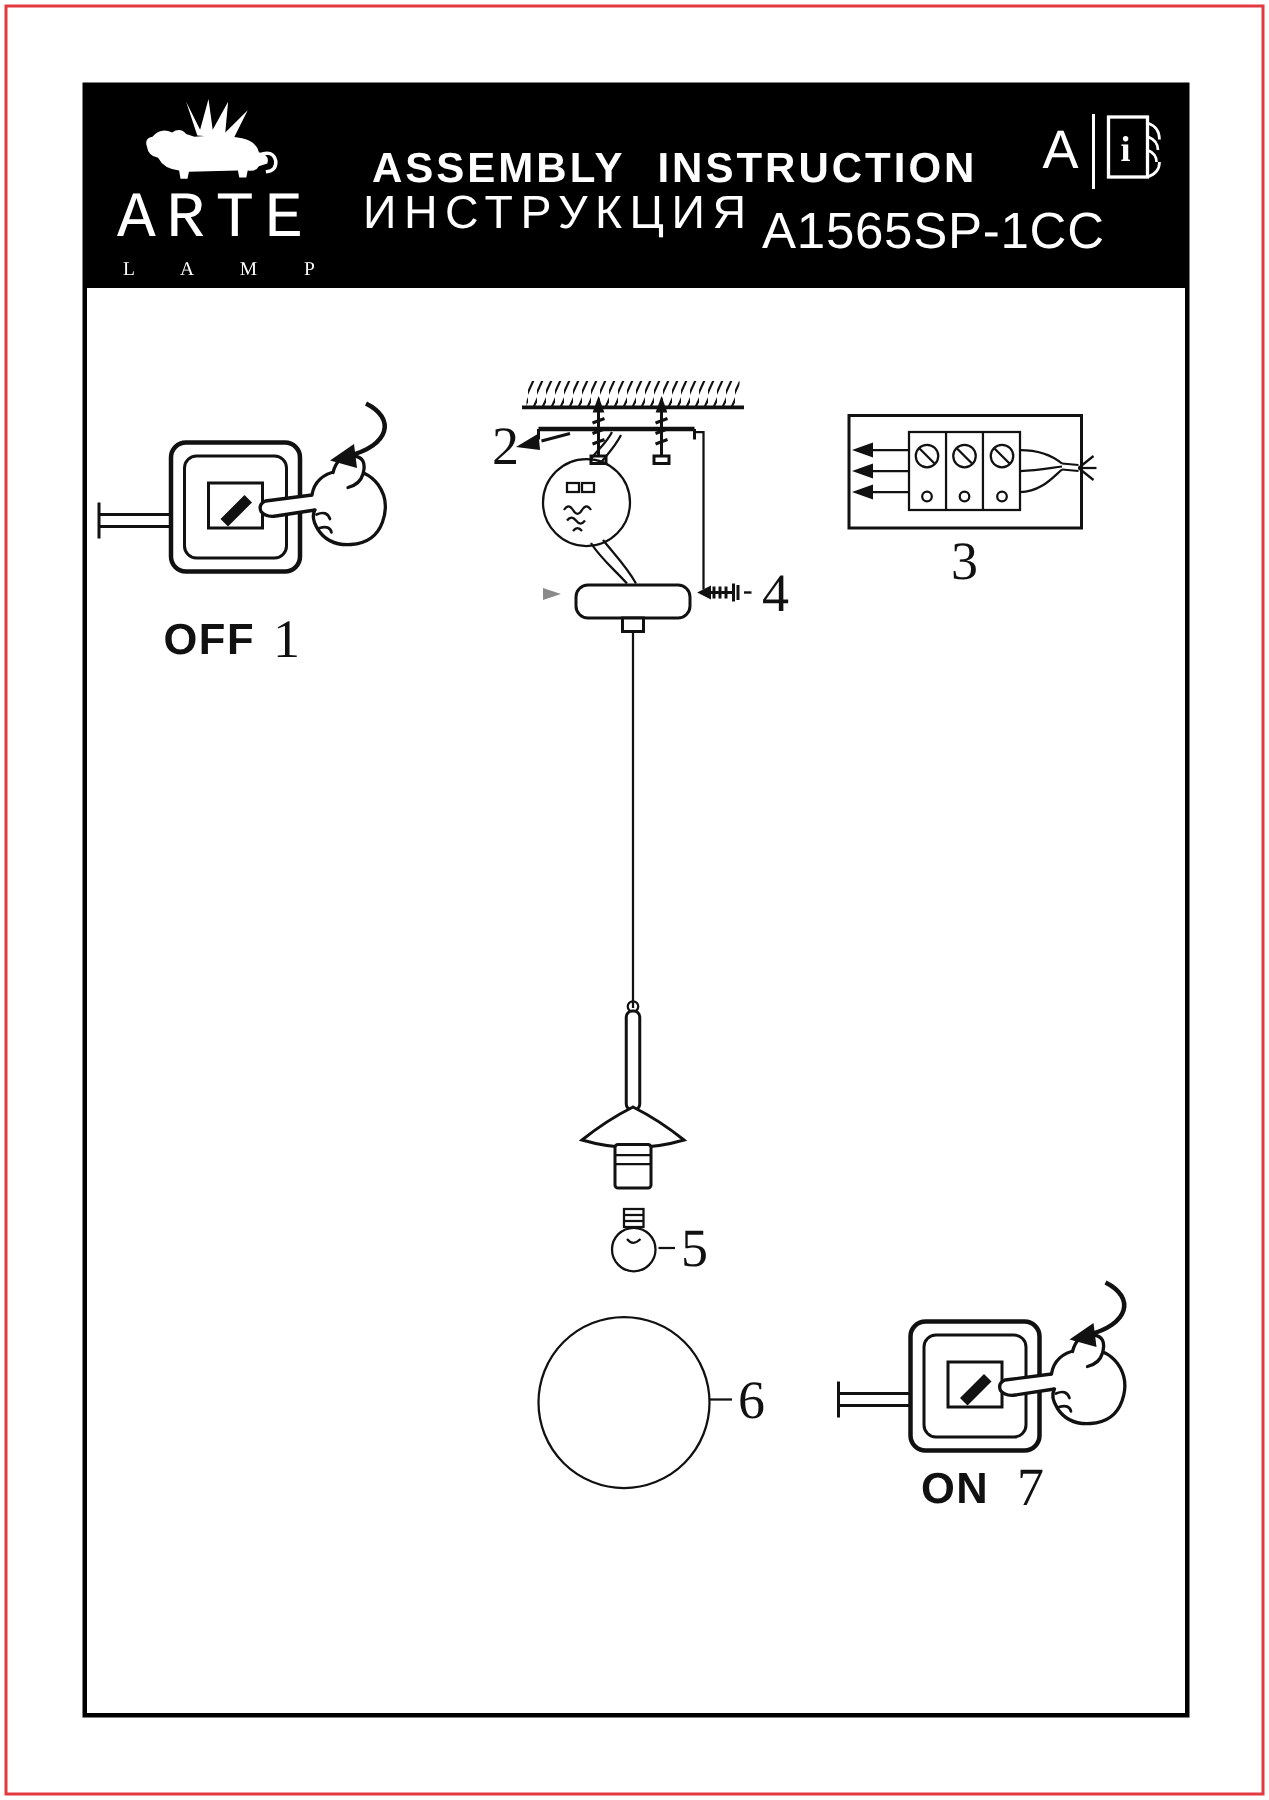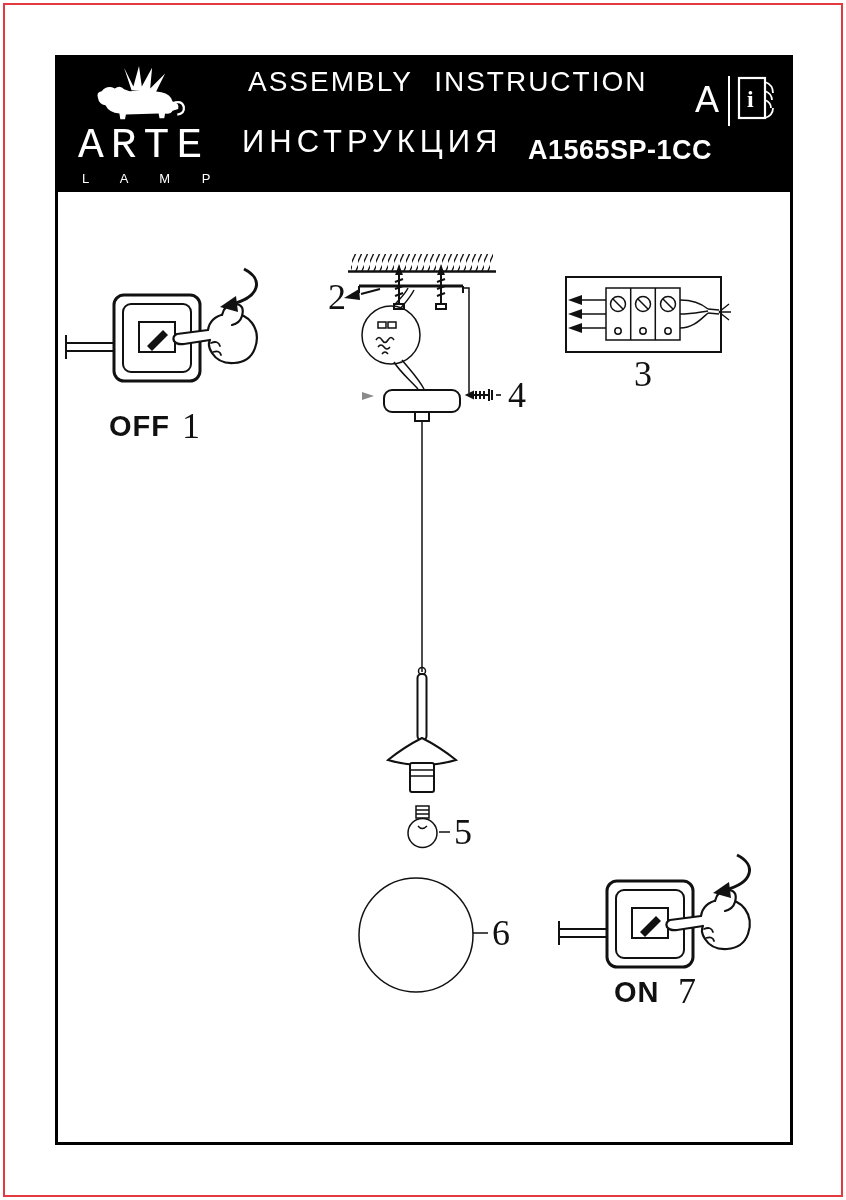--- a/index.html
+++ b/index.html
@@ -7,24 +7,24 @@
         font-family:"Liberation Sans",sans-serif;}
   .red-frame{position:absolute;left:3px;top:3px;right:3px;bottom:3px;
              border:2px solid #e23a40;pointer-events:none;}
   .frame{position:absolute;left:55px;top:55px;width:732px;height:1084px;border:3px solid #000;background:#fff;}
   .hdr{position:relative;width:732px;height:134px;background:#000;color:#fff;overflow:hidden;}
   .hdr > div{position:absolute;line-height:1;white-space:nowrap;}
   .logo{position:absolute;left:0;top:0;width:180px;height:134px;}
   .griffin{position:absolute;left:16px;top:8px;width:130px;height:56px;}
   .arte{position:absolute;left:20px;top:66px;font-family:Liberation Mono, monospace;
         font-size:43px;letter-spacing:7px;line-height:1;}
-  .lamp{position:absolute;left:24px;top:114px;font-size:13px;letter-spacing:14px;line-height:1;}
-  .title-en{left:190px;top:10px;font-size:28px;letter-spacing:2px;word-spacing:12px;}
+  .lamp{position:absolute;left:24px;top:114px;font-size:13px;letter-spacing:14px;line-height:1;font-family:Liberation Serif, serif;}
+  .title-en{left:190px;top:40px;font-size:28px;letter-spacing:2px;word-spacing:12px;font-weight:bold;}
   .title-ru{left:184px;top:68px;font-size:31px;letter-spacing:5px;}
-  .model{left:470px;top:79px;font-size:27px;font-weight:700;letter-spacing:.5px;}
+  .model{left:450px;top:79px;font-size:34px;font-weight:400;letter-spacing:.5px;}
   .rev{left:637px;top:24px;font-size:36px;}
   .sep{left:670px;top:18px;width:2px;height:50px;background:#fff;}
   .booklet{position:absolute;left:678px;top:16px;width:42px;height:50px;}
   .content{position:absolute;left:0;top:134px;width:732px;height:950px;}
   
   .s15{stroke:#111;stroke-width:1.5;fill:none}
   .s2{stroke:#111;stroke-width:2;fill:none}
   .s25{stroke:#111;stroke-width:2.5;fill:none}
   .s3{stroke:#111;stroke-width:3;fill:none}
   .s2f{stroke:#111;stroke-width:2;fill:#fff}

